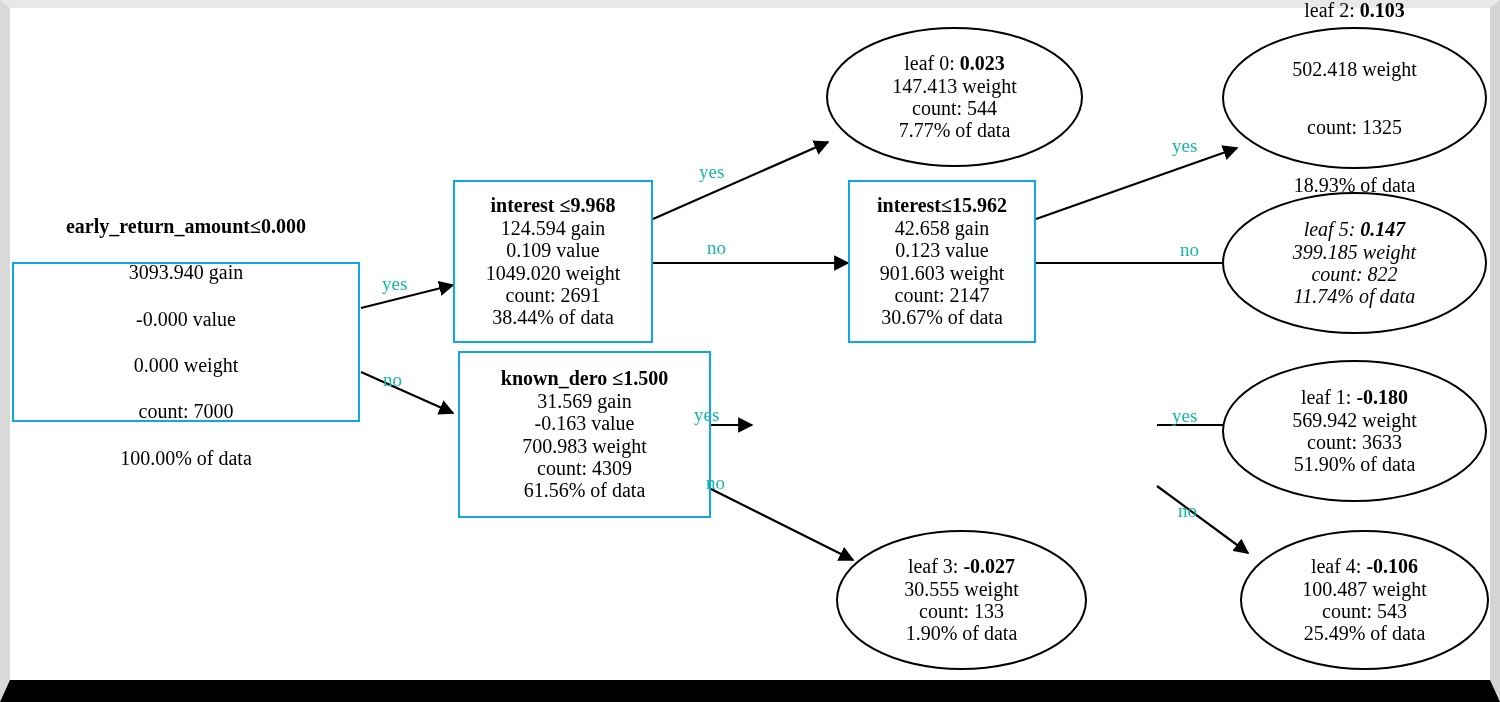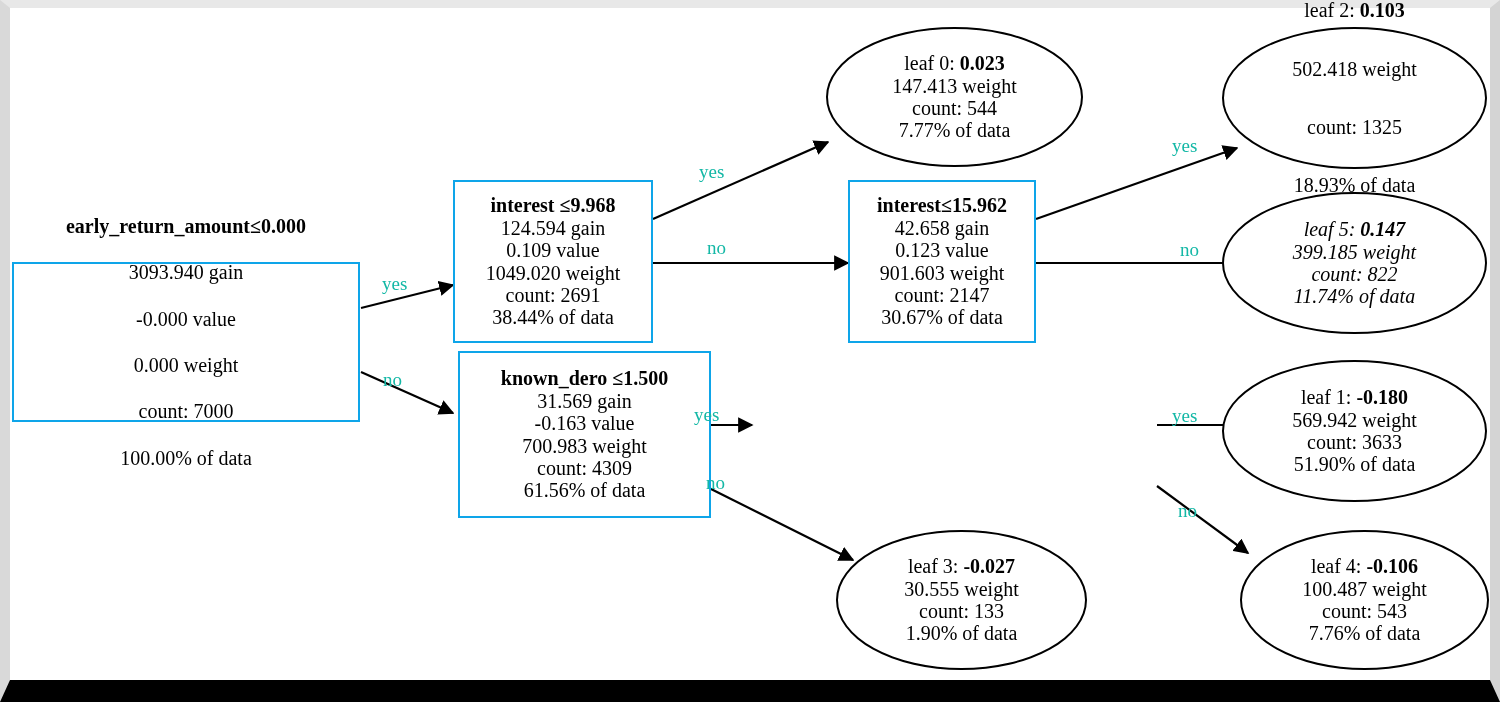--- a/index.html
+++ b/index.html
@@ -199,21 +199,21 @@
     <div class="row">count: 133</div>
     <div class="row">1.90% of data</div>
   </div>
 
   <div class="node ellipse" style="left:1240px; top:530px; width:249px; height:140px;">
     <div class="leaf-hdr">
       <span>leaf 4: </span><span class="lv">-0.106</span>
     </div>
     <div class="row">100.487 weight</div>
     <div class="row">count: 543</div>
-    <div class="row">7.76% of data</div>
+    <div class="row">25.49% of data</div>
   </div>
 
   <div class="edge-label" style="left:382px; top:274px;">yes</div>
   <div class="edge-label" style="left:383px; top:370px;">no</div>
   <div class="edge-label" style="left:699px; top:162px;">yes</div>
   <div class="edge-label" style="left:707px; top:238px;">no</div>
   <div class="edge-label" style="left:1172px; top:136px;">yes</div>
   <div class="edge-label" style="left:1180px; top:240px;">no</div>
   <div class="edge-label" style="left:694px; top:405px;">yes</div>
   <div class="edge-label" style="left:706px; top:473px;">no</div>

